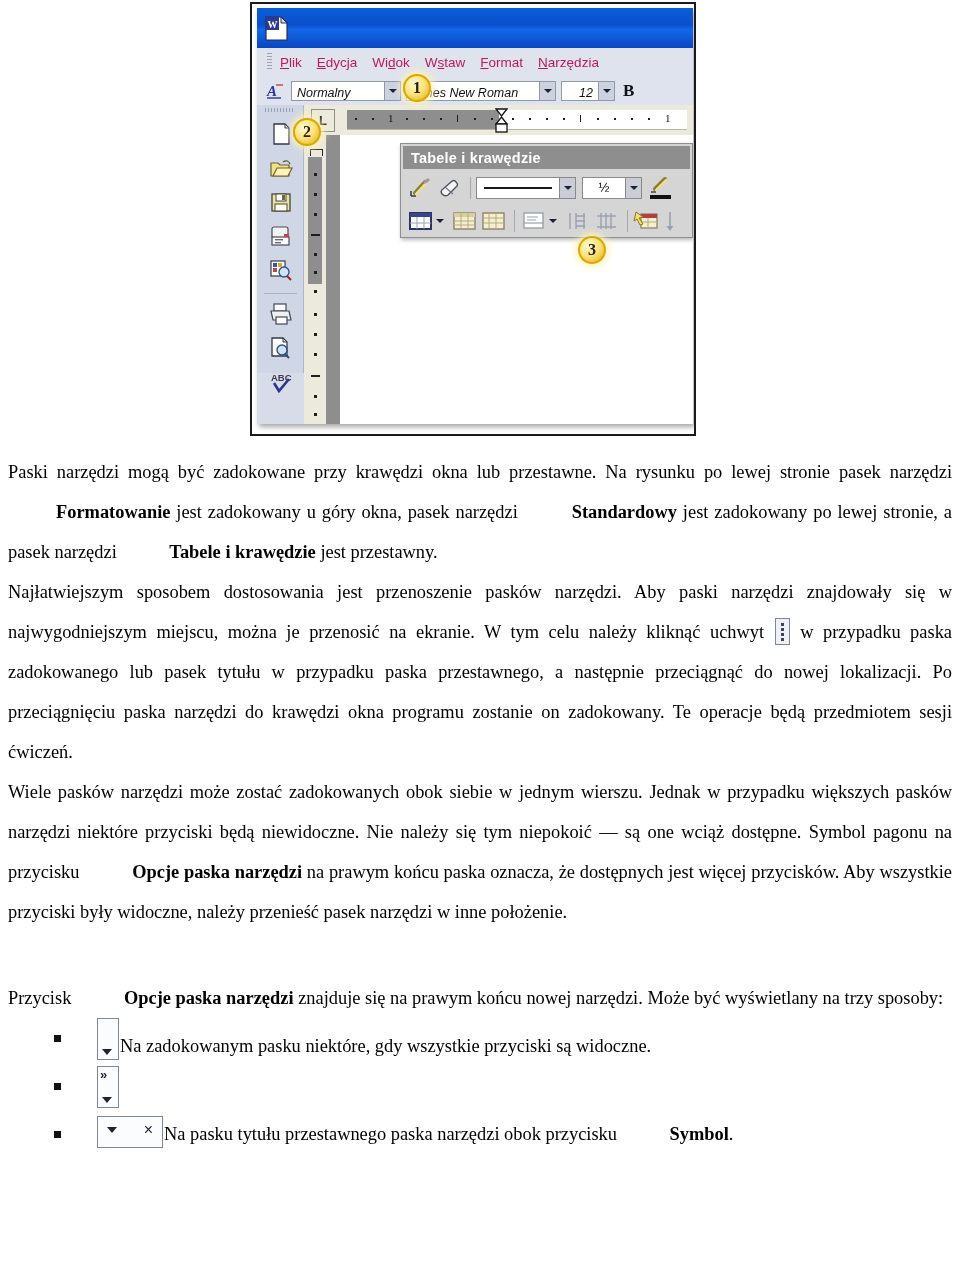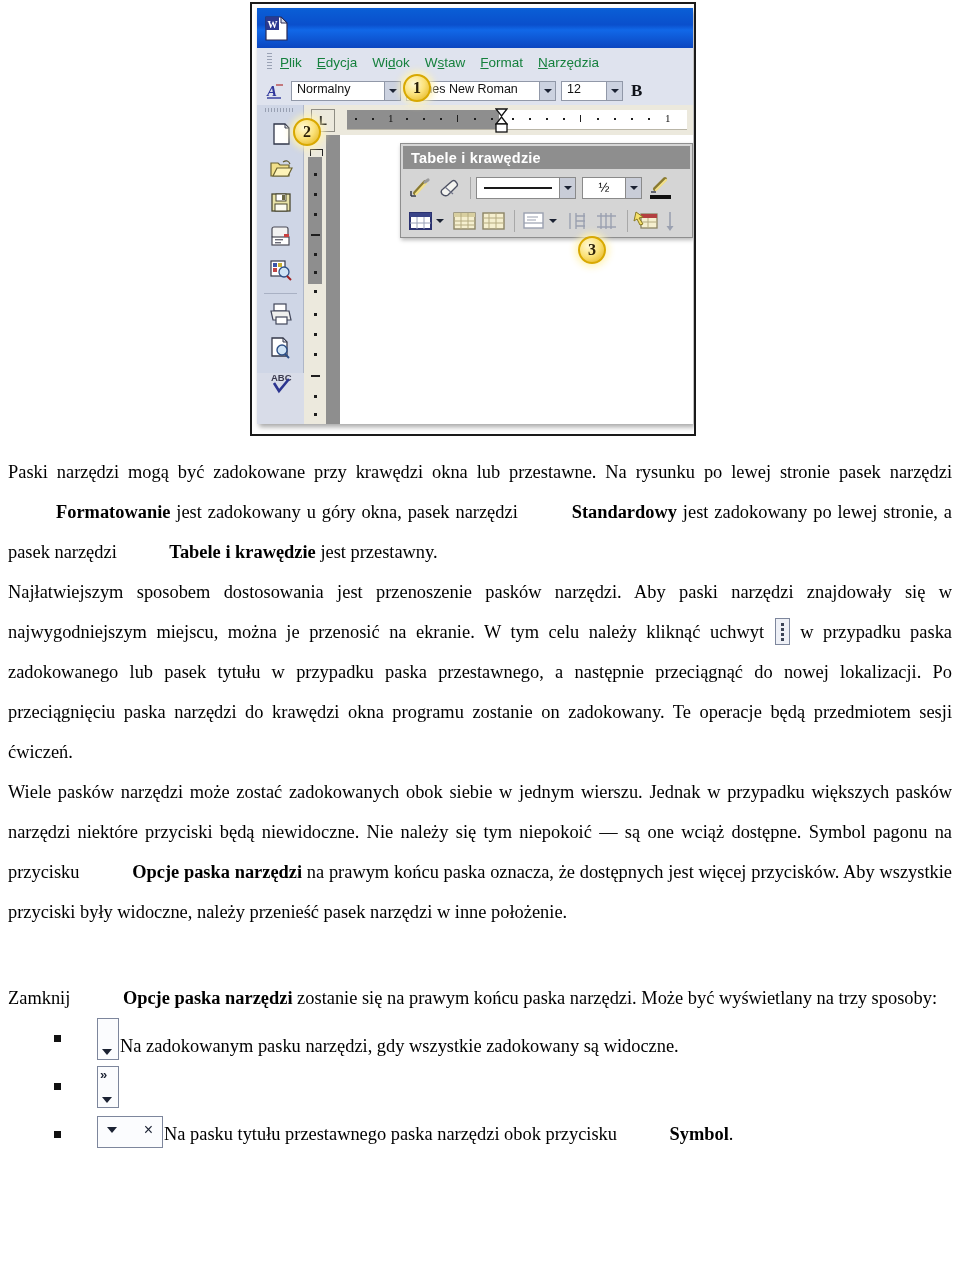--- a/index.html
+++ b/index.html
@@ -70,21 +70,21 @@
     box-sizing: border-box;
   }
   .menu-grip {
     width: 5px; height: 18px;
     background-image: repeating-linear-gradient(180deg,#9aa2b4 0 1px, transparent 1px 3px);
     margin-right: 8px;
   }
   .menu-item {
     font-family: "Liberation Sans", sans-serif;
     font-size: 13.5px;
-    color: #15803d;
+    color: #be185d;
     margin-right: 15px;
     white-space: nowrap;
   }
   .menu-item u { text-decoration: underline; }
 
   
   .fmtbar {
     position: absolute;
     left: 0; top: 68px;
     width: 436px; height: 29px;
@@ -98,27 +98,28 @@
     width: 22px; height: 19px;
     position: relative;
     margin-right: 4px;
     flex: 0 0 auto;
   }
   .combo {
     height: 20px;
     background: #ffffff;
     border: 1px solid #9198a8;
     display: flex;
-    align-items: flex-start;
+    align-items: flex-end;
     box-sizing: border-box;
     margin-right: 5px;
     font-family: "Liberation Sans", sans-serif;
     font-size: 12.5px;
     color: #111;
     position: relative;
+    font-style: italic;
   }
   .combo .ctext {
     padding-left: 5px;
     white-space: nowrap;
     overflow: hidden;
     flex: 1 1 auto;
   }
   .combo .cbtn {
     width: 15px; height: 18px;
     background: #ccd2e0;
@@ -127,21 +128,21 @@
     flex: 0 0 auto;
   }
   .arr-dn {
     width: 0; height: 0;
     border-left: 4px solid transparent;
     border-right: 4px solid transparent;
     border-top: 4px solid #1b2233;
   }
   .combo-style { width: 110px; }
   .combo-font  { width: 150px; }
-  .combo-size  { width: 62px; }
+  .combo-size  { width: 54px; padding-left: 12px; }
   .bold-btn {
     font-family: "Liberation Serif", serif;
     font-weight: bold;
     font-size: 17px;
     color: #10131a;
     margin-left: 3px;
   }
 
   
   .leftbar {
@@ -739,26 +740,26 @@
 <div class="doc-text">
 
   <p class="tb"><span>Paski narzędzi mogą być zadokowane przy krawędzi okna lub przestawne. Na rysunku po lewej stronie pasek narzędzi </span><span class="bold">Formatowanie</span><span> jest zadokowany u góry okna, pasek narzędzi </span><span class="bold">Standardowy</span><span> jest zadokowany po lewej stronie, a pasek narzędzi </span><span class="bold">Tabele i krawędzie</span><span> jest przestawny.</span></p>
 
   <p class="tb"><span>Najłatwiejszym sposobem dostosowania jest przenoszenie pasków narzędzi. Aby paski narzędzi znajdowały się w najwygodniejszym miejscu, można je przenosić na ekranie. W tym celu należy kliknąć uchwyt </span><span class="ico-handle"><i style="top:4px"></i><i style="top:9px"></i><i style="top:14px"></i><i style="top:19px"></i></span><span> w przypadku paska zadokowanego lub pasek tytułu w przypadku paska przestawnego, a następnie przeciągnąć do nowej lokalizacji. Po przeciągnięciu paska narzędzi do krawędzi okna programu zostanie on zadokowany. Te operacje będą przedmiotem sesji ćwiczeń.</span></p>
 
   <p class="tb"><span>Wiele pasków narzędzi może zostać zadokowanych obok siebie w jednym wierszu. Jednak w przypadku większych pasków narzędzi niektóre przyciski będą niewidoczne. Nie należy się tym niepokoić — są one wciąż dostępne. Symbol pagonu na przycisku </span><span class="bold">Opcje paska narzędzi</span><span> na prawym końcu paska oznacza, że dostępnych jest więcej przycisków. Aby wszystkie przyciski były widoczne, należy przenieść pasek narzędzi w inne położenie.</span></p>
 
   <div class="spacer-lg"></div>
 
-  <p class="tb"><span>Zamknij </span><span class="bold">Opcje paska narzędzi</span><span> zostanie się na prawym końcu paska narzędzi. Może być wyświetlany na trzy sposoby:</span></p>
+  <p class="tb"><span>Przycisk </span><span class="bold">Opcje paska narzędzi</span><span> znajduje się na prawym końcu nowej narzędzi. Może być wyświetlany na trzy sposoby:</span></p>
 
   <ul class="bullets">
     <li>
       <span class="sq"></span>
-      <span class="ico-tb ico-opt1"><span class="tri"></span></span><span>Na zadokowanym pasku narzędzi, gdy wszystkie zadokowany są widoczne.</span>
+      <span class="ico-tb ico-opt1"><span class="tri"></span></span><span>Na zadokowanym pasku niektóre, gdy wszystkie przyciski są widoczne.</span>
     </li>
     <li>
       <span class="sq"></span>
       <span class="ico-tb ico-opt2"><span class="chev">»</span><span class="tri"></span></span>
     </li>
     <li>
       <span class="sq"></span>
       <span class="ico-tb ico-opt3"><span class="tri"></span><span class="xmark">×</span></span><span>Na pasku tytułu przestawnego paska narzędzi obok przycisku </span><span class="bold">Symbol</span><span>.</span>
     </li>
   </ul>

